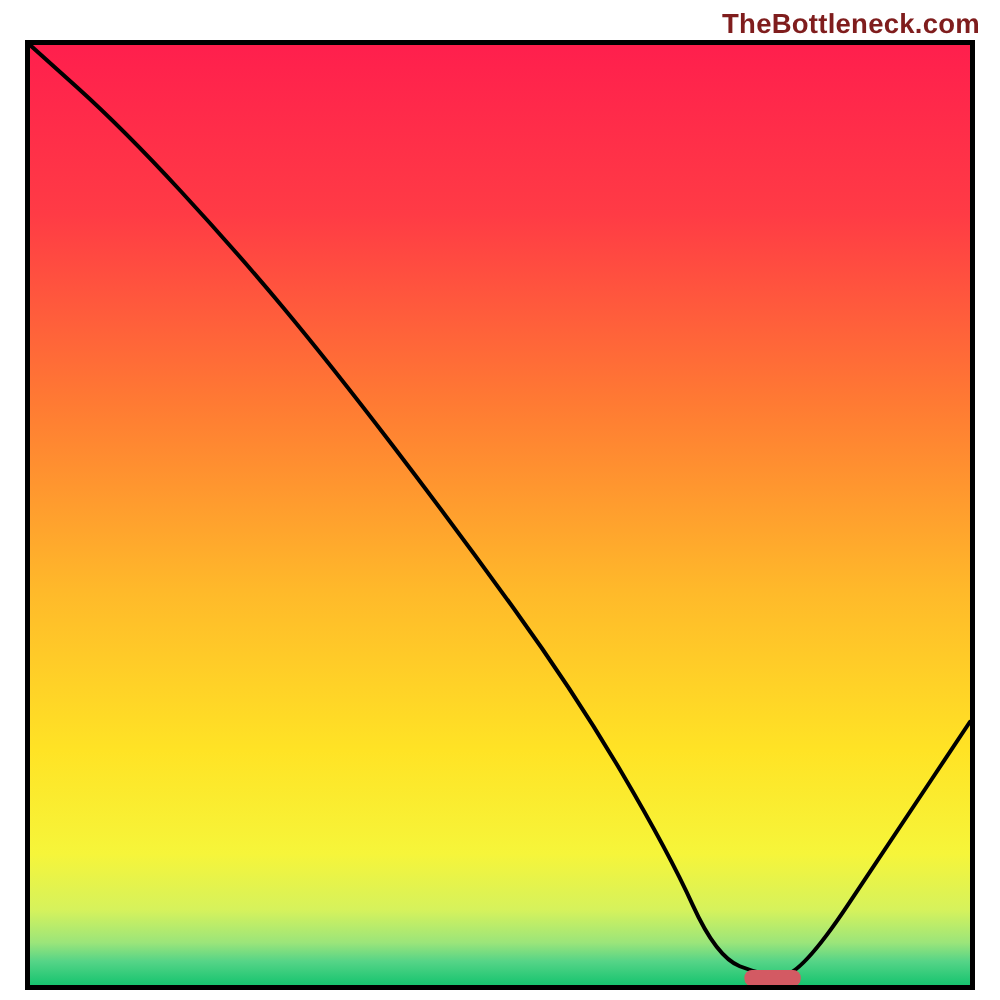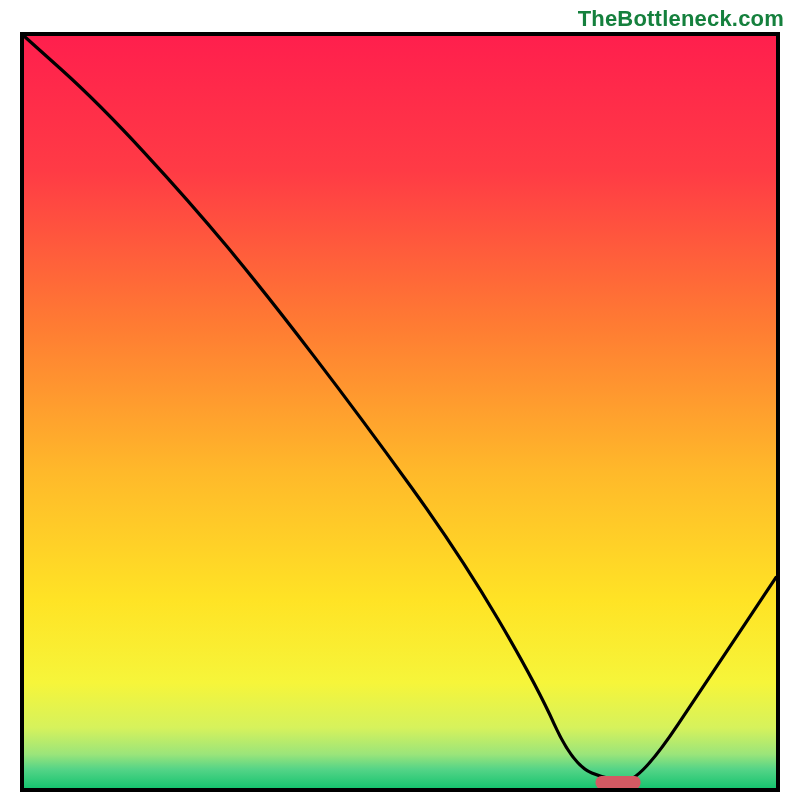--- a/index.html
+++ b/index.html
@@ -14,21 +14,21 @@
     position: relative;
     width: 800px;
     height: 800px;
   }
   .watermark {
     position: absolute;
     top: 6px;
     right: 16px;
     font-size: 22px;
     font-weight: 600;
-    color: #15803d;
+    color: #7f1d1d;
     letter-spacing: 0.2px;
     z-index: 20;
   }
   .frame {
     position: absolute;
     left: 20px;
     top: 32px;
     width: 760px;
     height: 760px;
     border: 4px solid #000000;

